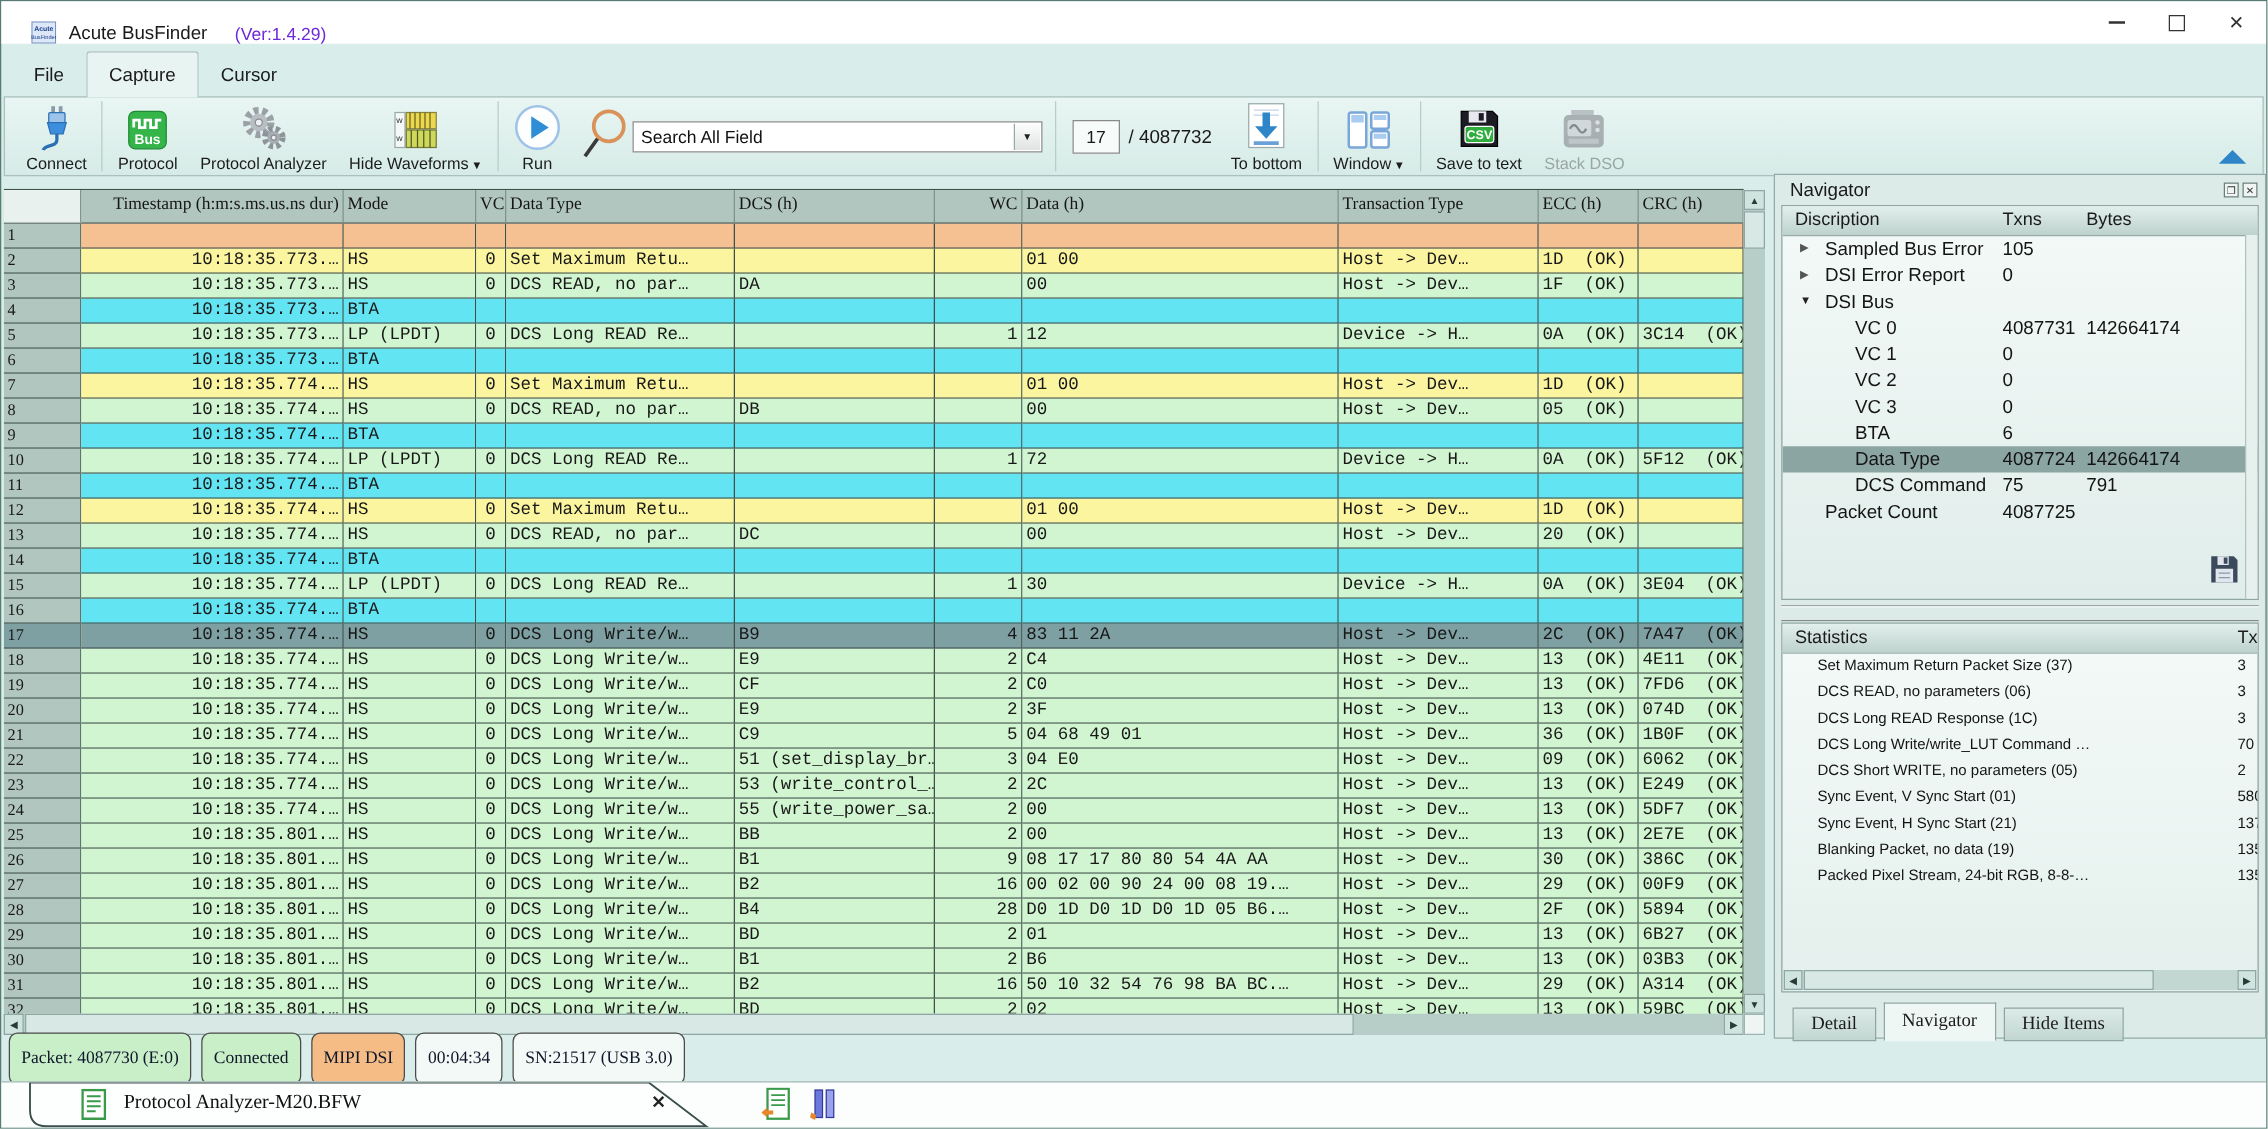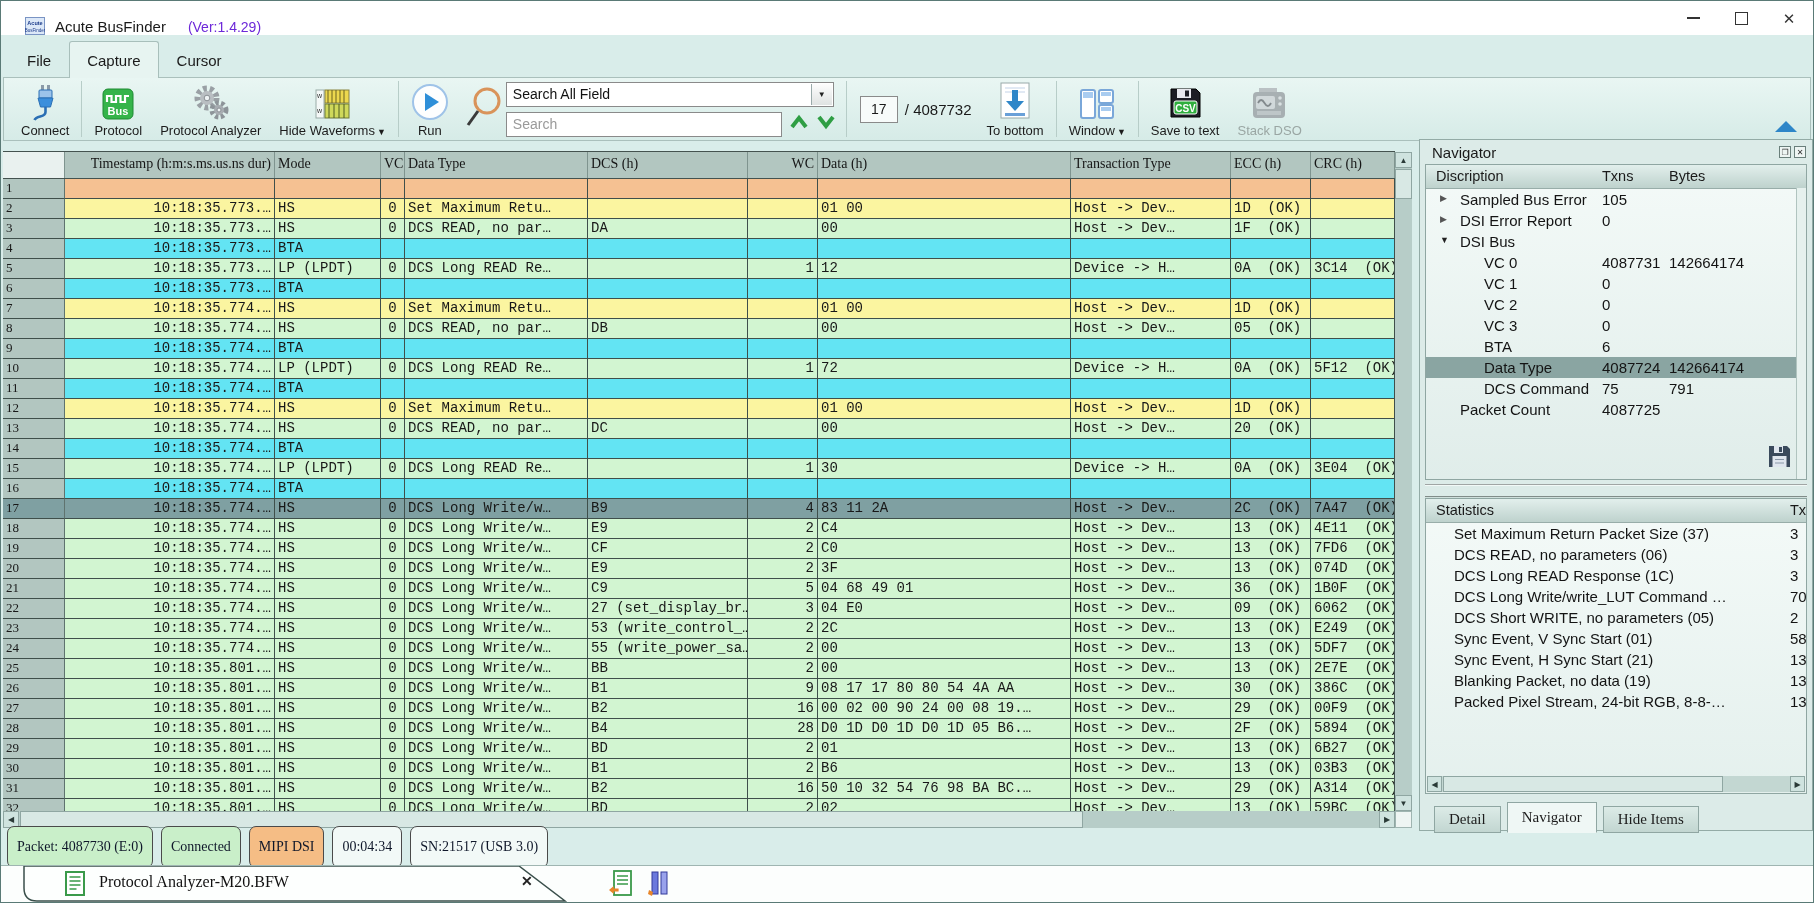--- a/index.html
+++ b/index.html
@@ -94,21 +94,21 @@
   .arrow{position:absolute;left:14px;top:4px;font-size:9px;color:#555;}
   .arrow.expanded{color:#222;}
   .nlabel{position:absolute;top:2px;} .nlabel.lvl0{left:34px;} .nlabel.lvl1{left:58px;}
   .ntxns{position:absolute;left:176px;top:2px;} .nbytes{position:absolute;left:243px;top:2px;}
   .nav-vtrack{position:absolute;right:0;top:23px;bottom:0;width:9px;background:#e6f1ee;border-left:1px solid #b0c4bf;}
   .nav-save{position:absolute;right:14px;bottom:6px;}
   .splitter{position:absolute;left:5px;top:344px;width:382px;height:10px;
             border-top:2px groove #f2f9f7;border-bottom:2px groove #cfe0dc;}
   .stats-box{position:absolute;left:5px;top:358px;width:382px;height:296px;border:1px solid #8fa6a2;box-sizing:border-box;
              background:linear-gradient(#f4faf8,#e4f0ed);overflow:hidden;}
-  .statrow{position:relative;height:21px;font-size:15px;color:#141414;}
+  .statrow{position:relative;height:21px;font-size:12px;color:#141414;}
   .slabel{position:absolute;left:28px;top:2px;white-space:nowrap;}
   .sval{position:absolute;left:364px;top:2px;width:24px;overflow:hidden;white-space:nowrap;}
   .gh-stxns{position:absolute;left:364px;top:3px;width:24px;overflow:hidden;}
   .stats-hscroll{position:absolute;left:1px;bottom:1px;width:378px;height:16px;background:#c3d7d2;}
   .ptabs{position:absolute;left:14px;top:662px;display:flex;align-items:flex-end;gap:6px;}
   .ptab{height:27px;padding:0 14px;display:flex;align-items:center;font:15px "Liberation Serif",serif;color:#1c1c1c;
         background:linear-gradient(#dcebe7,#c2d6d1);border:1px solid #8fa6a2;box-sizing:border-box;}
   .ptab.active{height:31px;background:#eff7f5;border-bottom-color:#eff7f5;}
 
   
@@ -220,29 +220,20 @@
     <div class="ticon" style="margin-left:6px;">
       <svg width="40" height="46">
           <circle cx="23" cy="17" r="12" fill="none" stroke="#d9935a" stroke-width="3"></circle>
           <line x1="14" y1="27" x2="4" y2="41" stroke="#3a3a3a" stroke-width="3"></line>
         </svg>
     </div>
     <div class="search-col">
       <div class="combo">
         <span>Search All Field</span>
         <span class="combo-btn">▼</span>
-      </div>
-      <div class="search-row">
-        <input class="sinput" placeholder="Search" style="">
-        <span><svg width="20" height="16">
-              <path d="M3 13 L10 4 L17 13" stroke="#2f9e44" stroke-width="4" fill="none"></path>
-            </svg></span>
-        <span><svg width="20" height="16">
-              <path d="M3 3 L10 12 L17 3" stroke="#2f9e44" stroke-width="4" fill="none"></path>
-            </svg></span>
       </div>
     </div>
     <div class="tsep" style="margin-left:10px;"></div>
     <div class="pos-group">
       <span class="posbox">17</span>
       <span>/ 4087732</span>
     </div>
     <div class="tbtn">
       <span class="ticon">
         <svg width="36" height="40">
@@ -590,21 +581,21 @@
           <div class="tcell c8">Host -&gt; Dev…</div>
           <div class="tcell c9">36  (OK)</div>
           <div class="tcell c10">1B0F  (OK)</div>
         </div>
         <div class="trow row-green">
           <div class="tcell c0 numcell">22</div>
           <div class="tcell c1">10:18:35.774.…</div>
           <div class="tcell c2">HS</div>
           <div class="tcell c3">0</div>
           <div class="tcell c4">DCS Long Write/w…</div>
-          <div class="tcell c5">27 (set_display_br…</div>
+          <div class="tcell c5">51 (set_display_br…</div>
           <div class="tcell c6">3</div>
           <div class="tcell c7">04 E0</div>
           <div class="tcell c8">Host -&gt; Dev…</div>
           <div class="tcell c9">09  (OK)</div>
           <div class="tcell c10">6062  (OK)</div>
         </div>
         <div class="trow row-green">
           <div class="tcell c0 numcell">23</div>
           <div class="tcell c1">10:18:35.774.…</div>
           <div class="tcell c2">HS</div>

